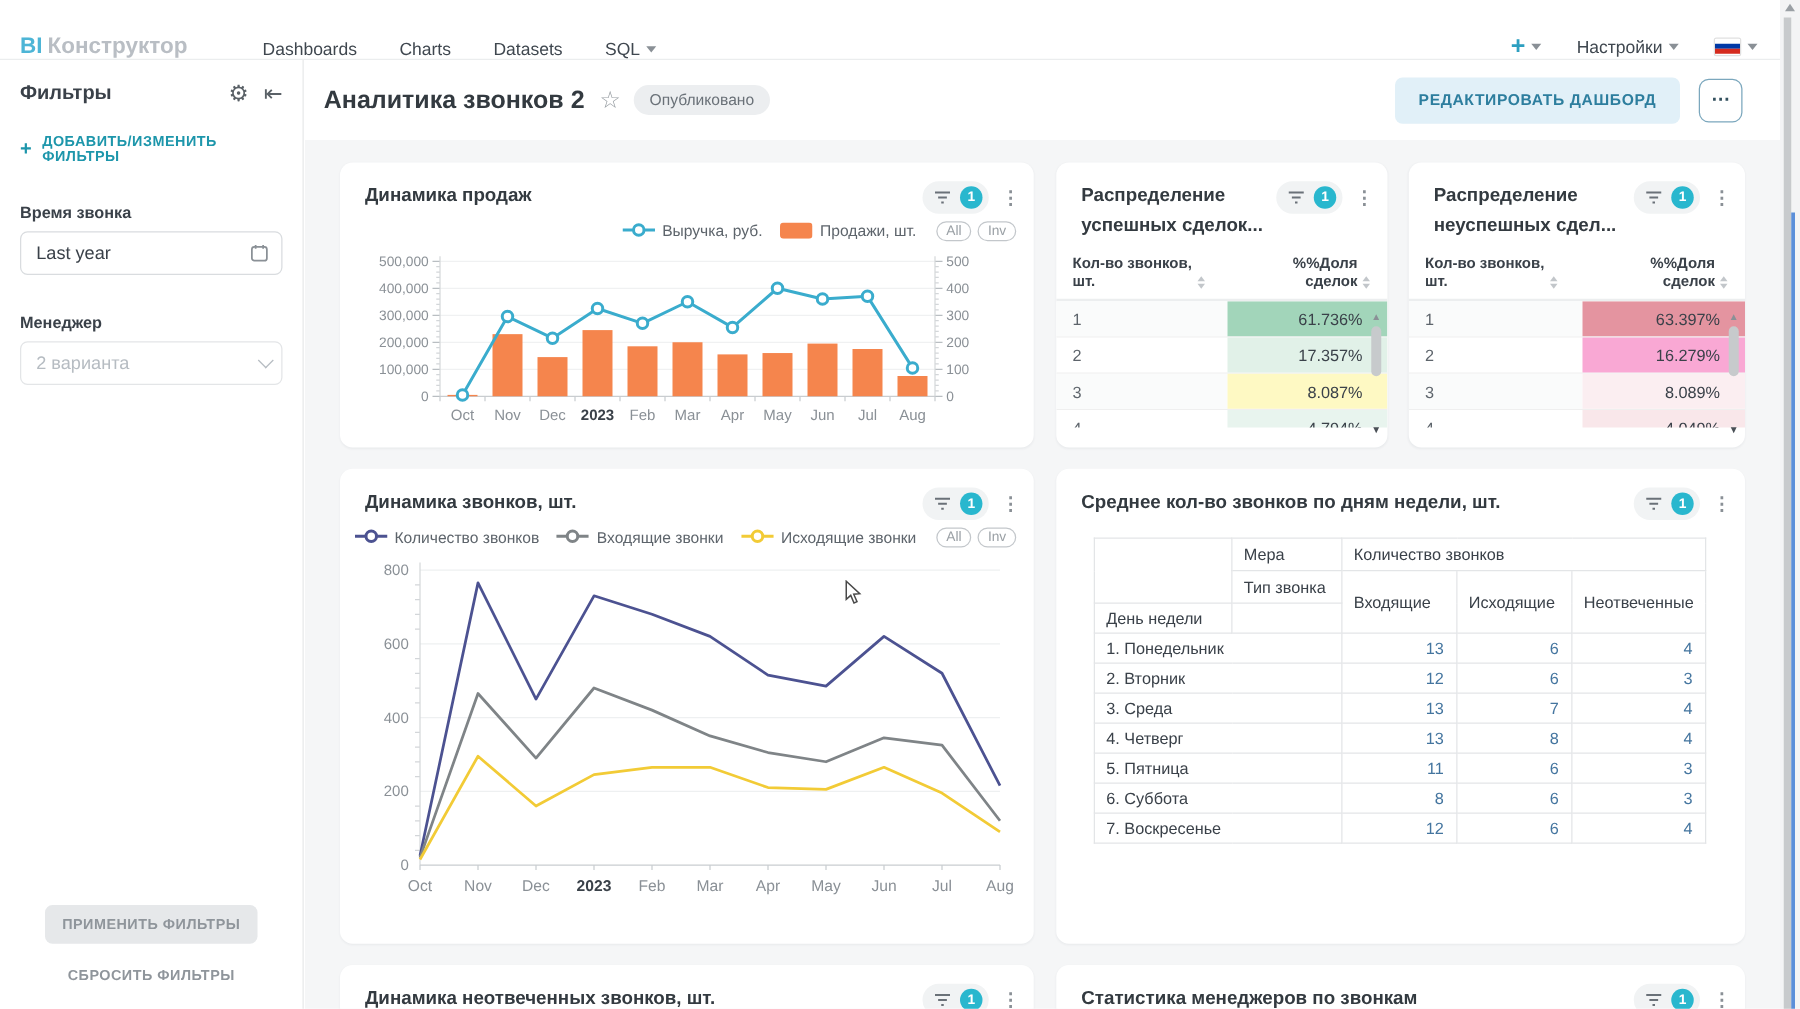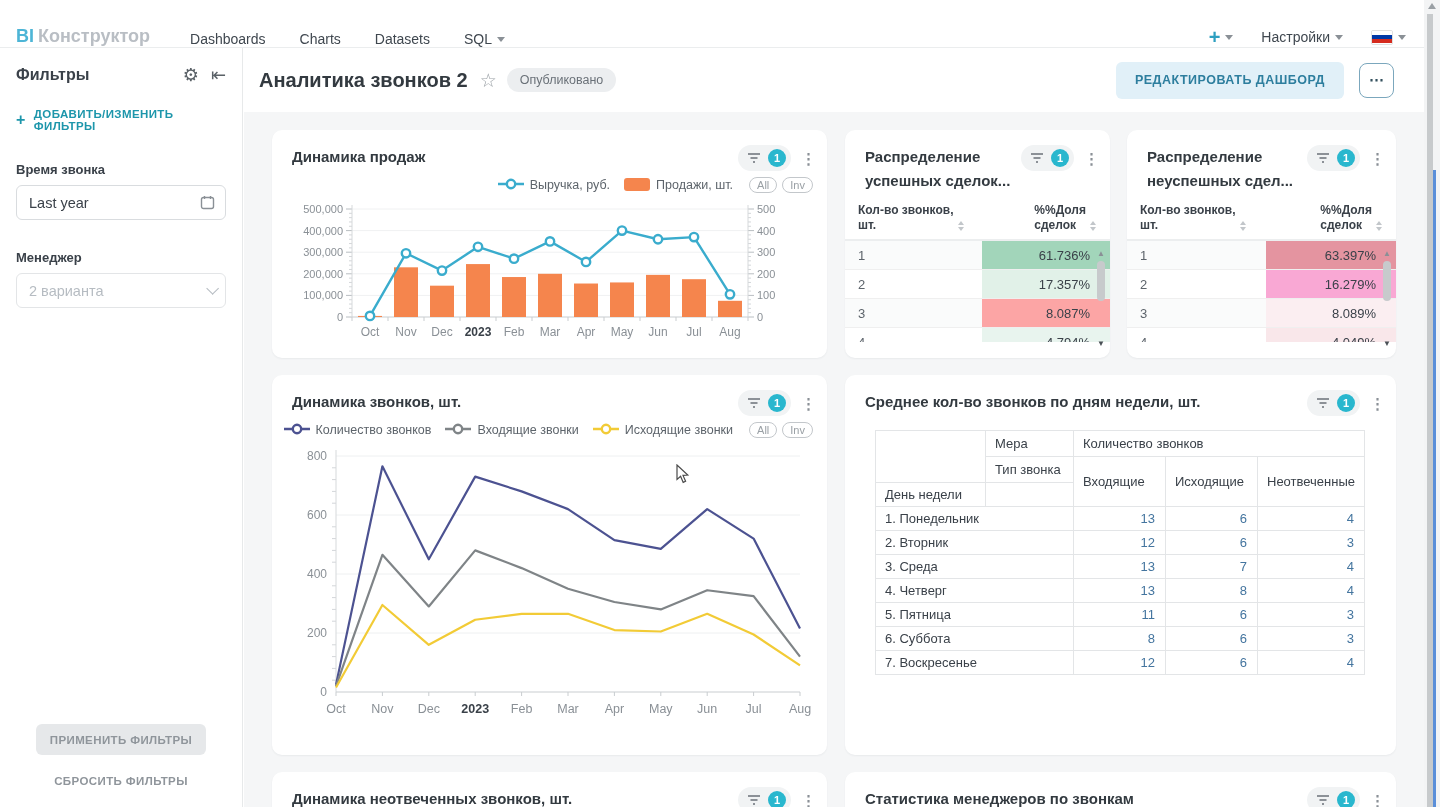--- a/index.html
+++ b/index.html
@@ -5,21 +5,21 @@
   * { margin:0; padding:0; box-sizing:border-box; }
   html,body { width:1440px; height:807px; overflow:hidden; background:#fff;
     font-family:"Liberation Sans", sans-serif; color:#3a4149; }
 
   
   #navbar { position:absolute; left:0; top:0; width:1440px; height:48px; background:#fff;
     border-bottom:1px solid #ebedee; display:flex; align-items:flex-end; z-index:5; }
   .logo { margin-left:16px; font-size:18px; font-weight:bold; white-space:nowrap; }
   .logo .bi { color:#4db5d6; }
   .logo .brand { color:#b9bec4; margin-left:4px; }
-  .nav-items { display:flex; gap:34px; margin-left:40px; }
+  .nav-items { display:flex; gap:34px; margin-left:60px; }
   .nav-item { font-size:14px; color:#3f474f; cursor:pointer; display:flex; align-items:center; gap:5px; }
   .caret { width:0; height:0; border-left:4px solid transparent; border-right:4px solid transparent;
     border-top:5px solid #8a9096; display:inline-block; }
   .nav-right { margin-left:auto; margin-right:34px; display:flex; align-items:center; gap:28px; }
   .plus { color:#2d9fc0; font-size:20px; font-weight:bold; line-height:1; }
   .flag { width:22px; height:15px; border-radius:2px; overflow:hidden; border:1px solid #e0e0e0; display:inline-block; }
   .flag div { height:33.33%; }
 
   
   #sidebar { position:absolute; left:0; top:48px; width:243px; height:759px; background:#fff;
@@ -82,21 +82,21 @@
   .legend-item { display:flex; gap:6px; }
   .pill { border:1.4px solid #c3c7cb; color:#9aa0a5; border-radius:11px; font-size:11px;
     padding:1px 7px; cursor:pointer; }
   .pills { display:flex; gap:5px; margin-left:2px; }
 
   
   .dist-wrap { margin-top:10px; position:relative; }
   .dist-head { display:flex; padding:0 0 6px 0; border-bottom:2px solid #eceeef; }
   .dist-h { font-size:12px; font-weight:bold; color:#3a4149; line-height:15px; display:flex; align-items:flex-end; gap:4px; }
   .dist-h.left { flex:1.15; padding-left:13px; }
-  .dist-h.right { flex:1; justify-content:flex-end; padding-right:14px; text-align:left; }
+  .dist-h.right { flex:1; justify-content:flex-end; padding-right:14px; text-align:right; }
   .sorter { display:inline-flex; flex-direction:column; gap:2px; margin-bottom:2px; }
   .sorter i { width:0; height:0; border-left:3.5px solid transparent; border-right:3.5px solid transparent; display:block; }
   .sorter .up { border-bottom:4px solid #c2c6ca; }
   .sorter .dn { border-top:4px solid #c2c6ca; }
   .dist-body { height:101px; overflow:hidden; }
   .dist-row { display:flex; height:29px; border-bottom:1px solid #efefef; font-size:13px; }
   .dist-row .k { flex:1.15; display:flex; align-items:center; padding-left:13px; color:#5d646b; }
   .dist-row:nth-child(odd) .k { background:#fafbfb; }
   .dist-row .v { flex:1; display:flex; align-items:center; justify-content:flex-end; padding-right:20px; color:#3a4149; }
   .dist-sb { position:absolute; right:3px; top:46px; width:12px; height:100px; display:flex;
@@ -403,21 +403,21 @@
           <div class="dist-row">
             <div class="k">1</div>
             <div class="v" style="background:#a2d5ba">61.736%</div>
           </div>
           <div class="dist-row">
             <div class="k">2</div>
             <div class="v" style="background:#e1f1e8">17.357%</div>
           </div>
           <div class="dist-row">
             <div class="k">3</div>
-            <div class="v" style="background:#fca5a5">8.087%</div>
+            <div class="v" style="background:#fef9c3">8.087%</div>
           </div>
           <div class="dist-row">
             <div class="k">4</div>
             <div class="v" style="background:#e8f4ee">4.794%</div>
           </div>
         </div>
         <div class="dist-sb">
           <div class="ar">▲</div>
           <div class="tr">
             <div class="th"></div>

